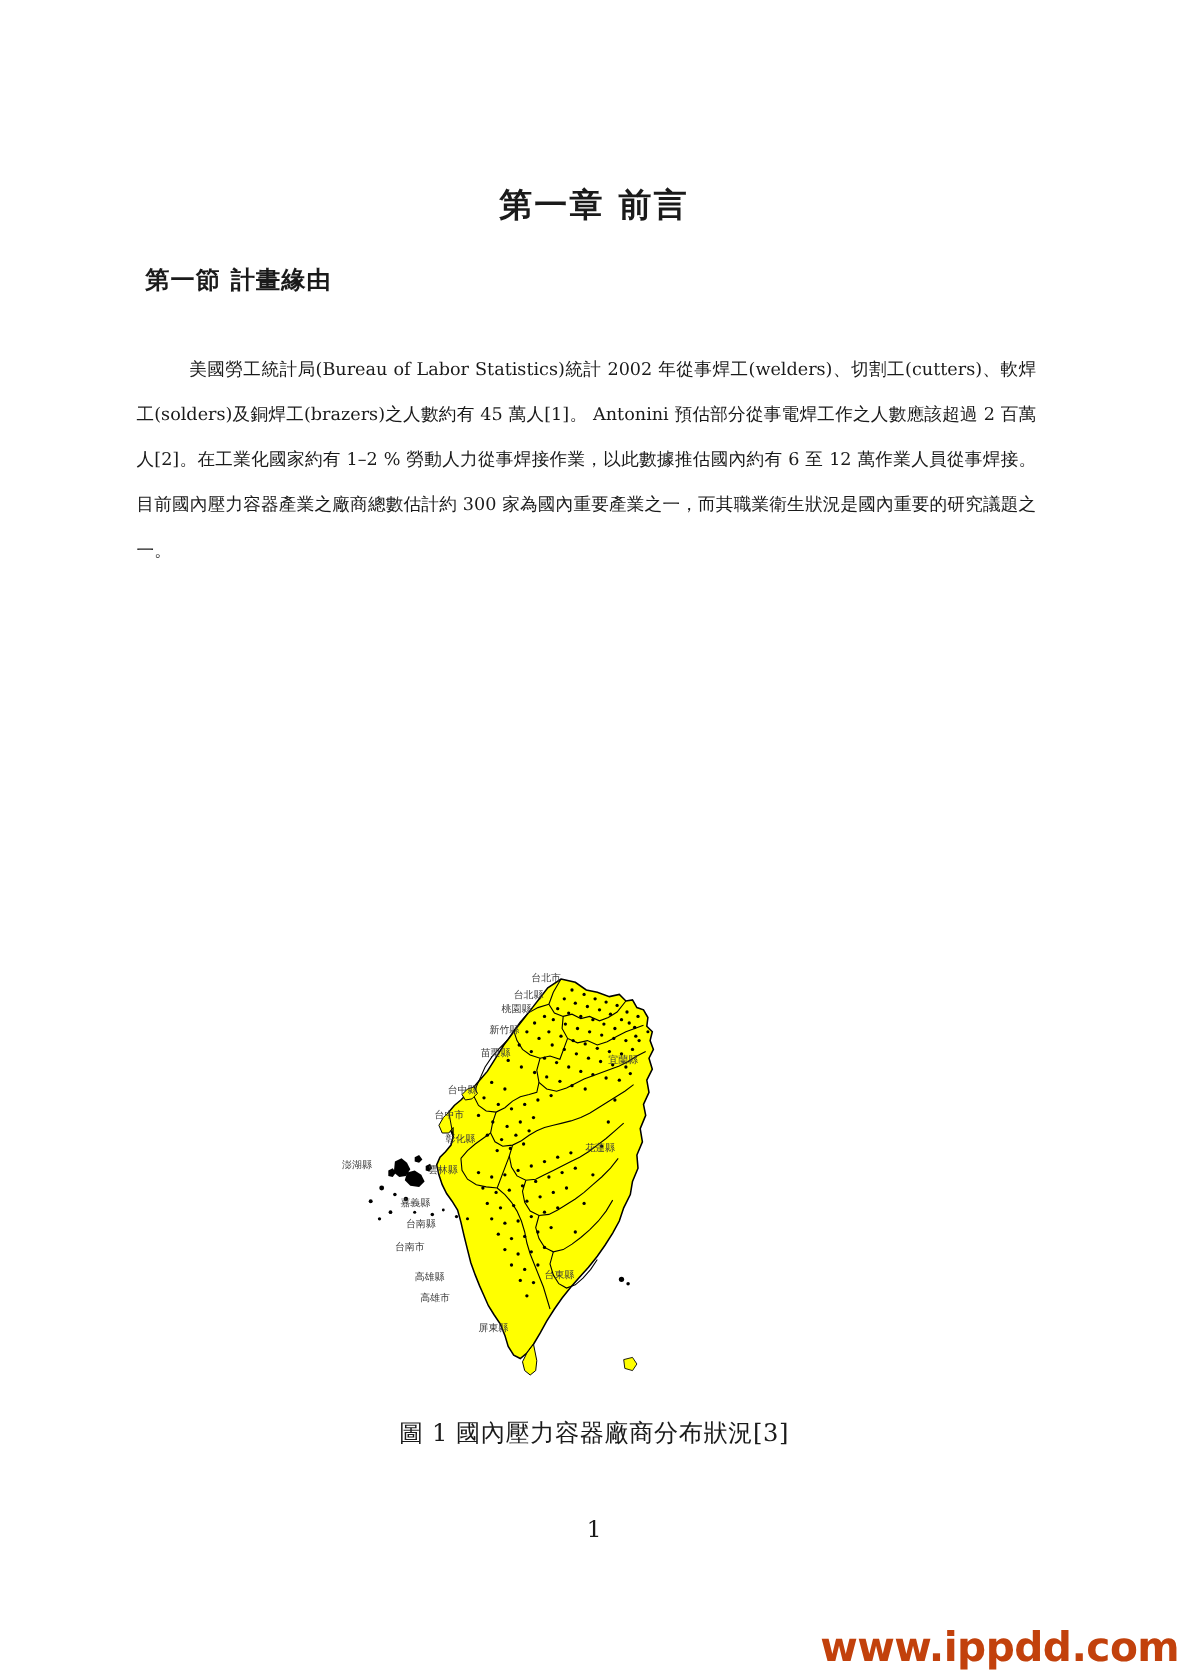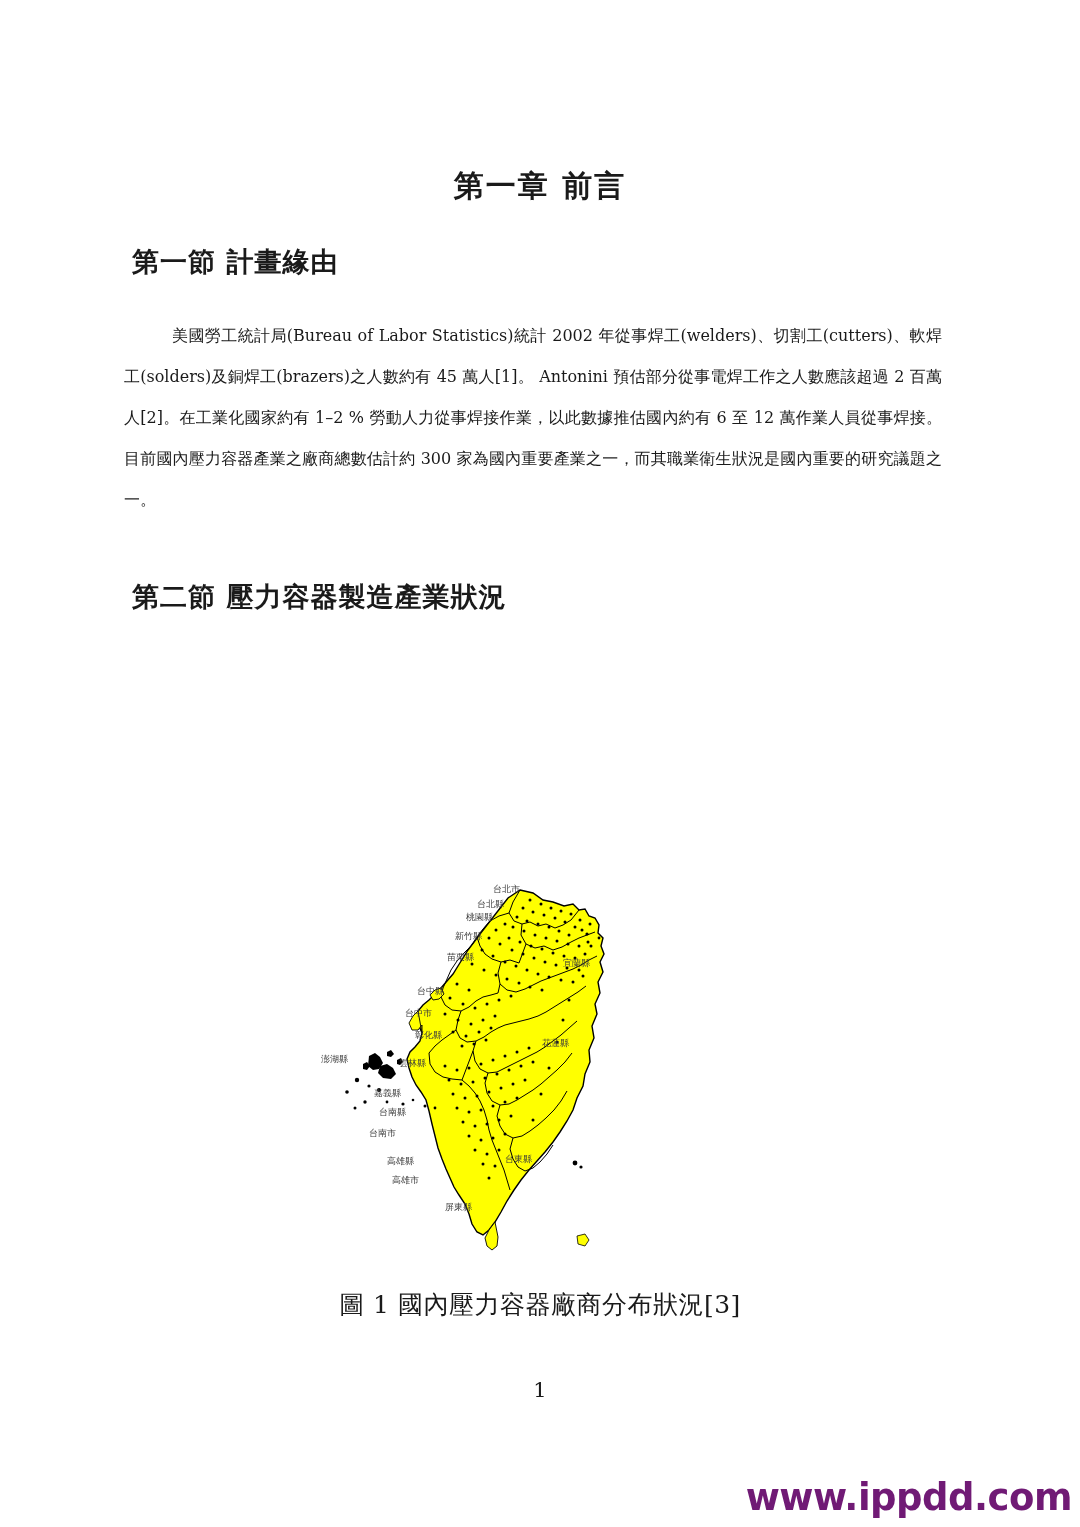--- a/index.html
+++ b/index.html
@@ -14,67 +14,67 @@
 
   
   .chapter-title{
     position:absolute; left:0; top:146px; width:1080px;
     text-align:center;
     font-size:30px; font-weight:bold; letter-spacing:2px;
     font-family:"DejaVu Serif","Liberation Serif",serif;
   }
   .section-heading{
     position:absolute; left:132px;
-    font-size:27px; font-weight:bold; letter-spacing:1px;
+    font-size:22px; font-weight:bold; letter-spacing:1px;
   }
   #sec1 { top:222px; }
   #sec2 { top:557px; }
 
   
   .para{
     position:absolute; left:124px; width:818px;
     font-size:16px;
     line-height:41px;
     text-align:justify;
     text-justify:inter-ideograph;
     text-indent:48px;
     margin-top:34px;
   }
   #p1 { top:281px; }
   #p2 { top:616px; }
 
   
   .figure-block{
-    position:absolute; left:11px; top:880px; width:952px;
+    position:absolute; left:1px; top:880px; width:952px;
     text-align:center;
   }
   .map-wrap{
     display:inline-block;
     width:340px; height:395px;
     position:relative;
   }
   .map-wrap svg{ display:block; width:340px; height:395px; }
   .fig-caption{
     position:absolute; left:0; top:1288px; width:1080px;
     text-align:center;
-    font-size:25px;
+    font-size:22px;
     letter-spacing:0.5px;
   }
 
   
   .page-number{
     position:absolute; left:0; top:1378px; width:1080px;
     text-align:center;
     font-size:21px;
   }
 
   
   .watermark{
     position:absolute; right:8px; bottom:8px;
-    color:#701a75;
+    color:#c2410c;
     font-family:"DejaVu Sans","Liberation Sans",sans-serif;
     font-weight:bold;
     font-size:37px;
     letter-spacing:-0.5px;
     white-space:nowrap;
   }
 
   
   .mlabel{
     font-family:"DejaVu Sans","Liberation Sans",sans-serif;
@@ -86,21 +86,20 @@
 <body>
 
 <div class="page">
 
   <h1 class="chapter-title">第一章 前言</h1>
 
   <h2 class="section-heading" id="sec1">第一節 計畫緣由</h2>
 
   <p class="para" id="p1">美國勞工統計局(Bureau of Labor Statistics)統計 2002 年從事焊工(welders)、切割工(cutters)、軟焊工(solders)及銅焊工(brazers)之人數約有 45 萬人[1]。 Antonini 預估部分從事電焊工作之人數應該超過 2 百萬人[2]。在工業化國家約有 1–2 % 勞動人力從事焊接作業，以此數據推估國內約有 6 至 12 萬作業人員從事焊接。目前國內壓力容器產業之廠商總數估計約 300 家為國內重要產業之一，而其職業衛生狀況是國內重要的研究議題之一。</p>
 
-  <h2 class="section-heading" id="sec2">第二節 壓力容器製造產業狀況</h2>
 
 
   <div class="figure-block">
     <div class="map-wrap">
       <svg viewBox="0 0 340 395" xmlns="http://www.w3.org/2000/svg">
 
         <g>
           <path d="M203 10 L216 13 L226 20 L236 22 L247 26 L256 24 L262 30 L268 29
                    L272 36 L278 38 L282 45 L281 53 L286 58 L284 66 L287 74 L283 82
                    L286 92 L281 102 L283 113 L278 124 L280 134 L275 146 L277 158

